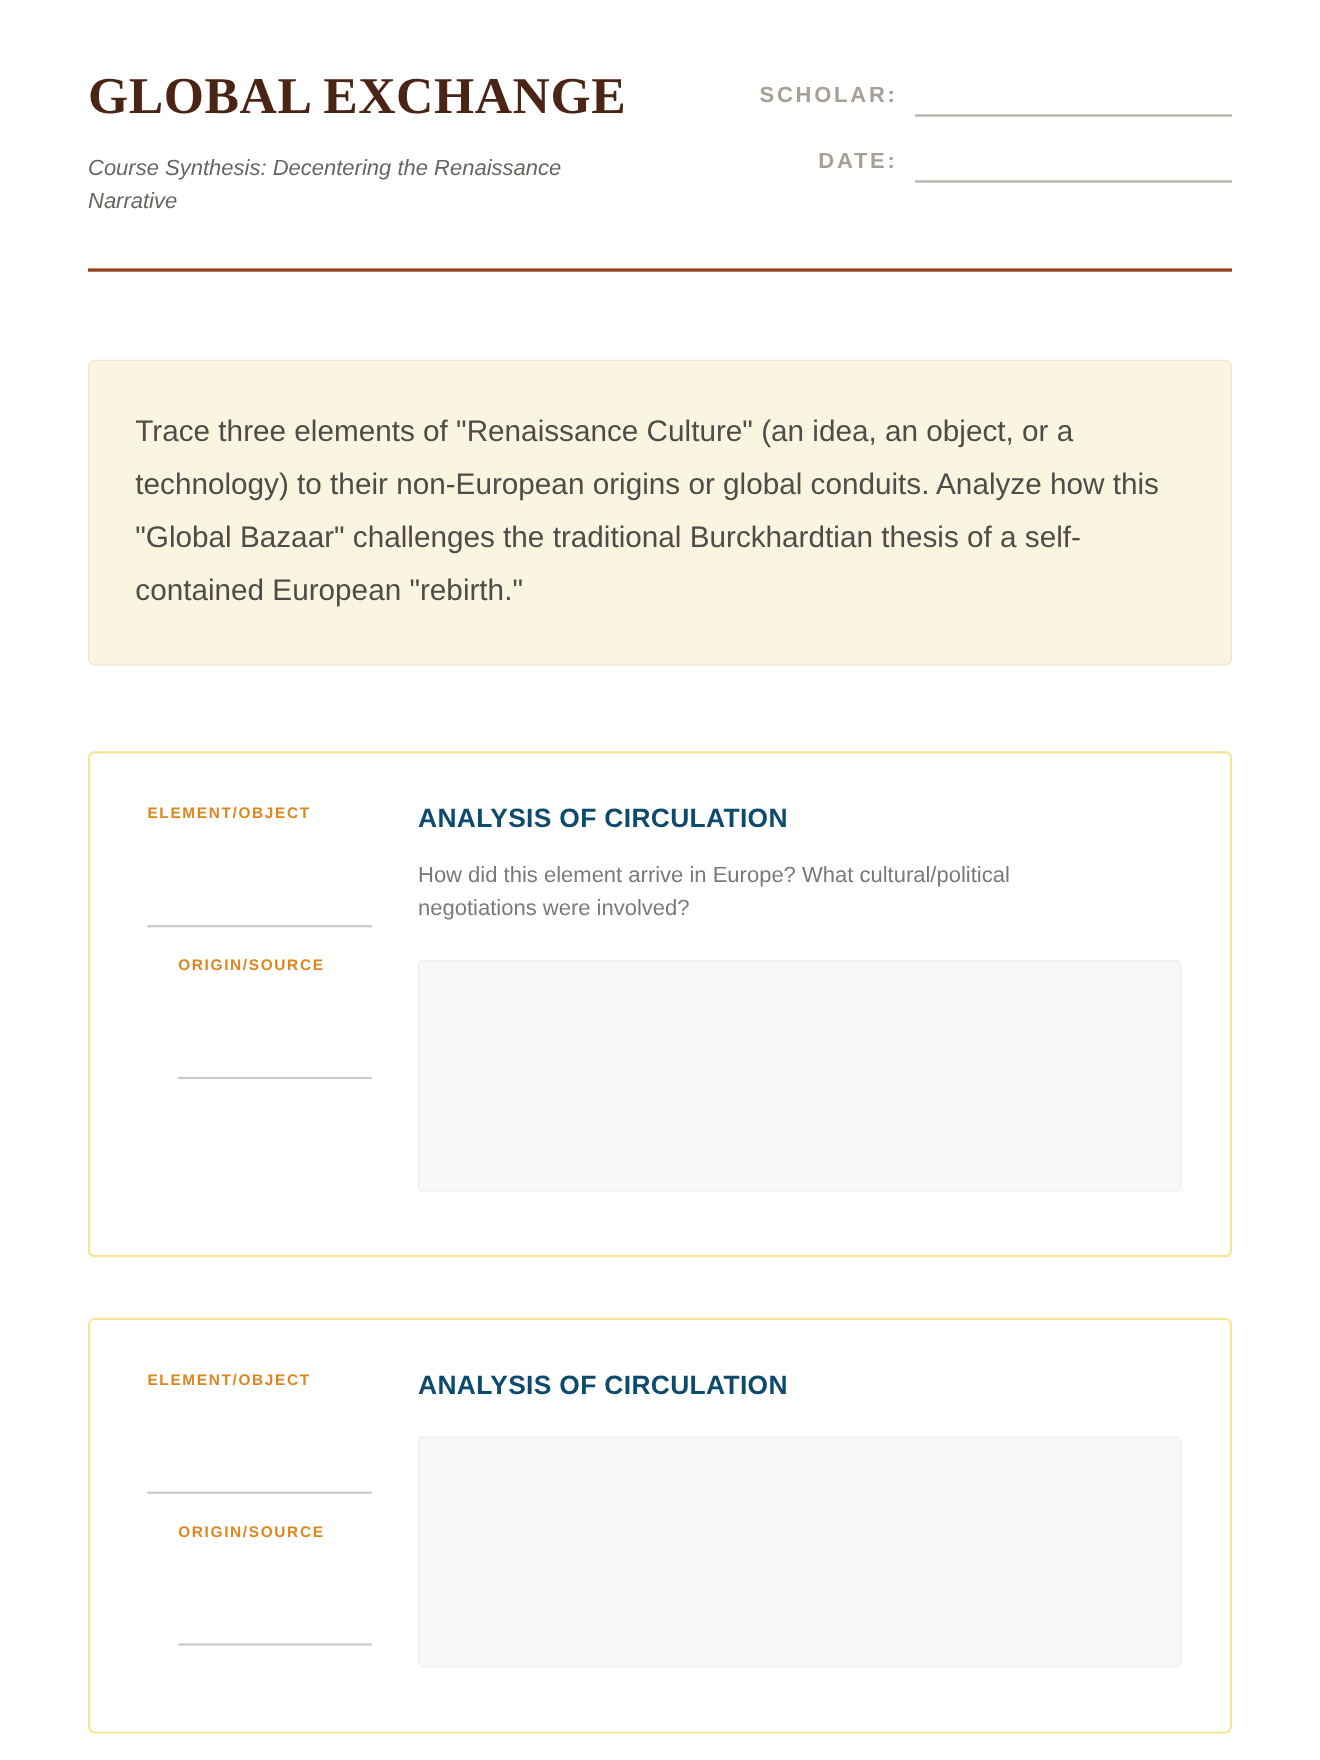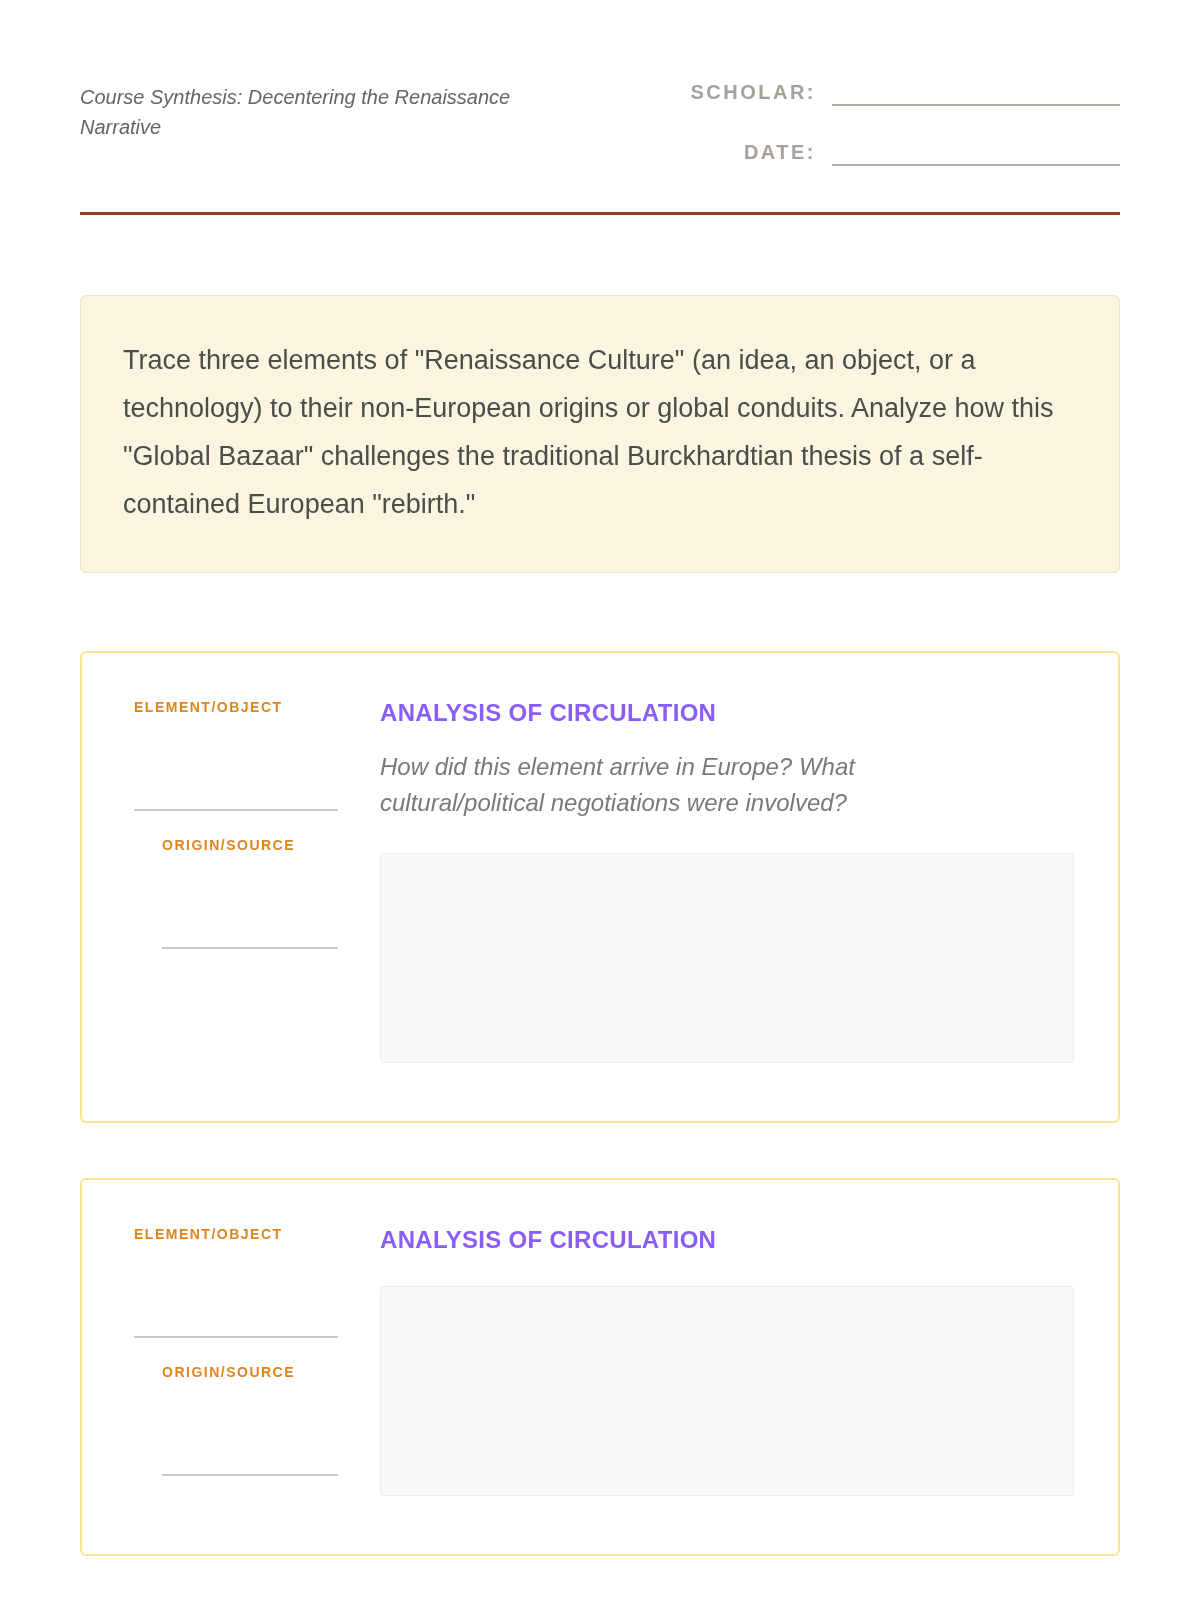--- a/index.html
+++ b/index.html
@@ -27,21 +27,21 @@
   .doc-title span { display: block; }
   .doc-subtitle {
     margin-top: 22px;
     font-style: italic;
     font-size: 20px;
     line-height: 1.5;
     color: #67655f;
     max-width: 480px;
   }
   .fields-block { width: 472px; padding-top: 16px; }
-  .field-row { display: flex; align-items: flex-end; }
+  .field-row { display: flex; }
   .field-row + .field-row { margin-top: 30px; }
   .field-label {
     width: 168px;
     text-align: right;
     font-weight: 700;
     font-size: 20px;
     letter-spacing: 2.5px;
     color: #a6a098;
     padding-bottom: 2px;
     white-space: nowrap;
@@ -107,26 +107,25 @@
     font-size: 19px;
     color: #4e4c49;
     outline: none;
   }
   .left-field + .left-field { margin-top: 26px; margin-left: 28px; }
 
   .analysis-heading {
     font-size: 24px;
     font-weight: 700;
     letter-spacing: 0.3px;
-    color: #8b5cf6;
+    color: #0c4a6e;
   }
   .analysis-helper {
     margin-top: 22px;
-    font-style: italic;
-    font-size: 24px;
+    font-size: 20px;
     line-height: 1.5;
     color: #7c7874;
     max-width: 580px;
   }
   .answer-box {
     display: block;
     width: 100%;
     height: 210px;
     margin-top: 32px;
     background: #f8f8f7;
@@ -141,20 +140,21 @@
   }
 </style>
 </head>
 <body>
 
 <div class="page">
 
   <div class="header">
     <div class="title-block">
       <h1 class="doc-title">
+        <span>GLOBAL EXCHANGE</span>
       </h1>
       <div class="doc-subtitle">Course Synthesis: Decentering the Renaissance Narrative</div>
     </div>
 
     <div class="fields-block">
       <div class="field-row">
         <div class="field-label">SCHOLAR:</div>
         <input class="field-line" type="text" style="">
       </div>
       <div class="field-row">

